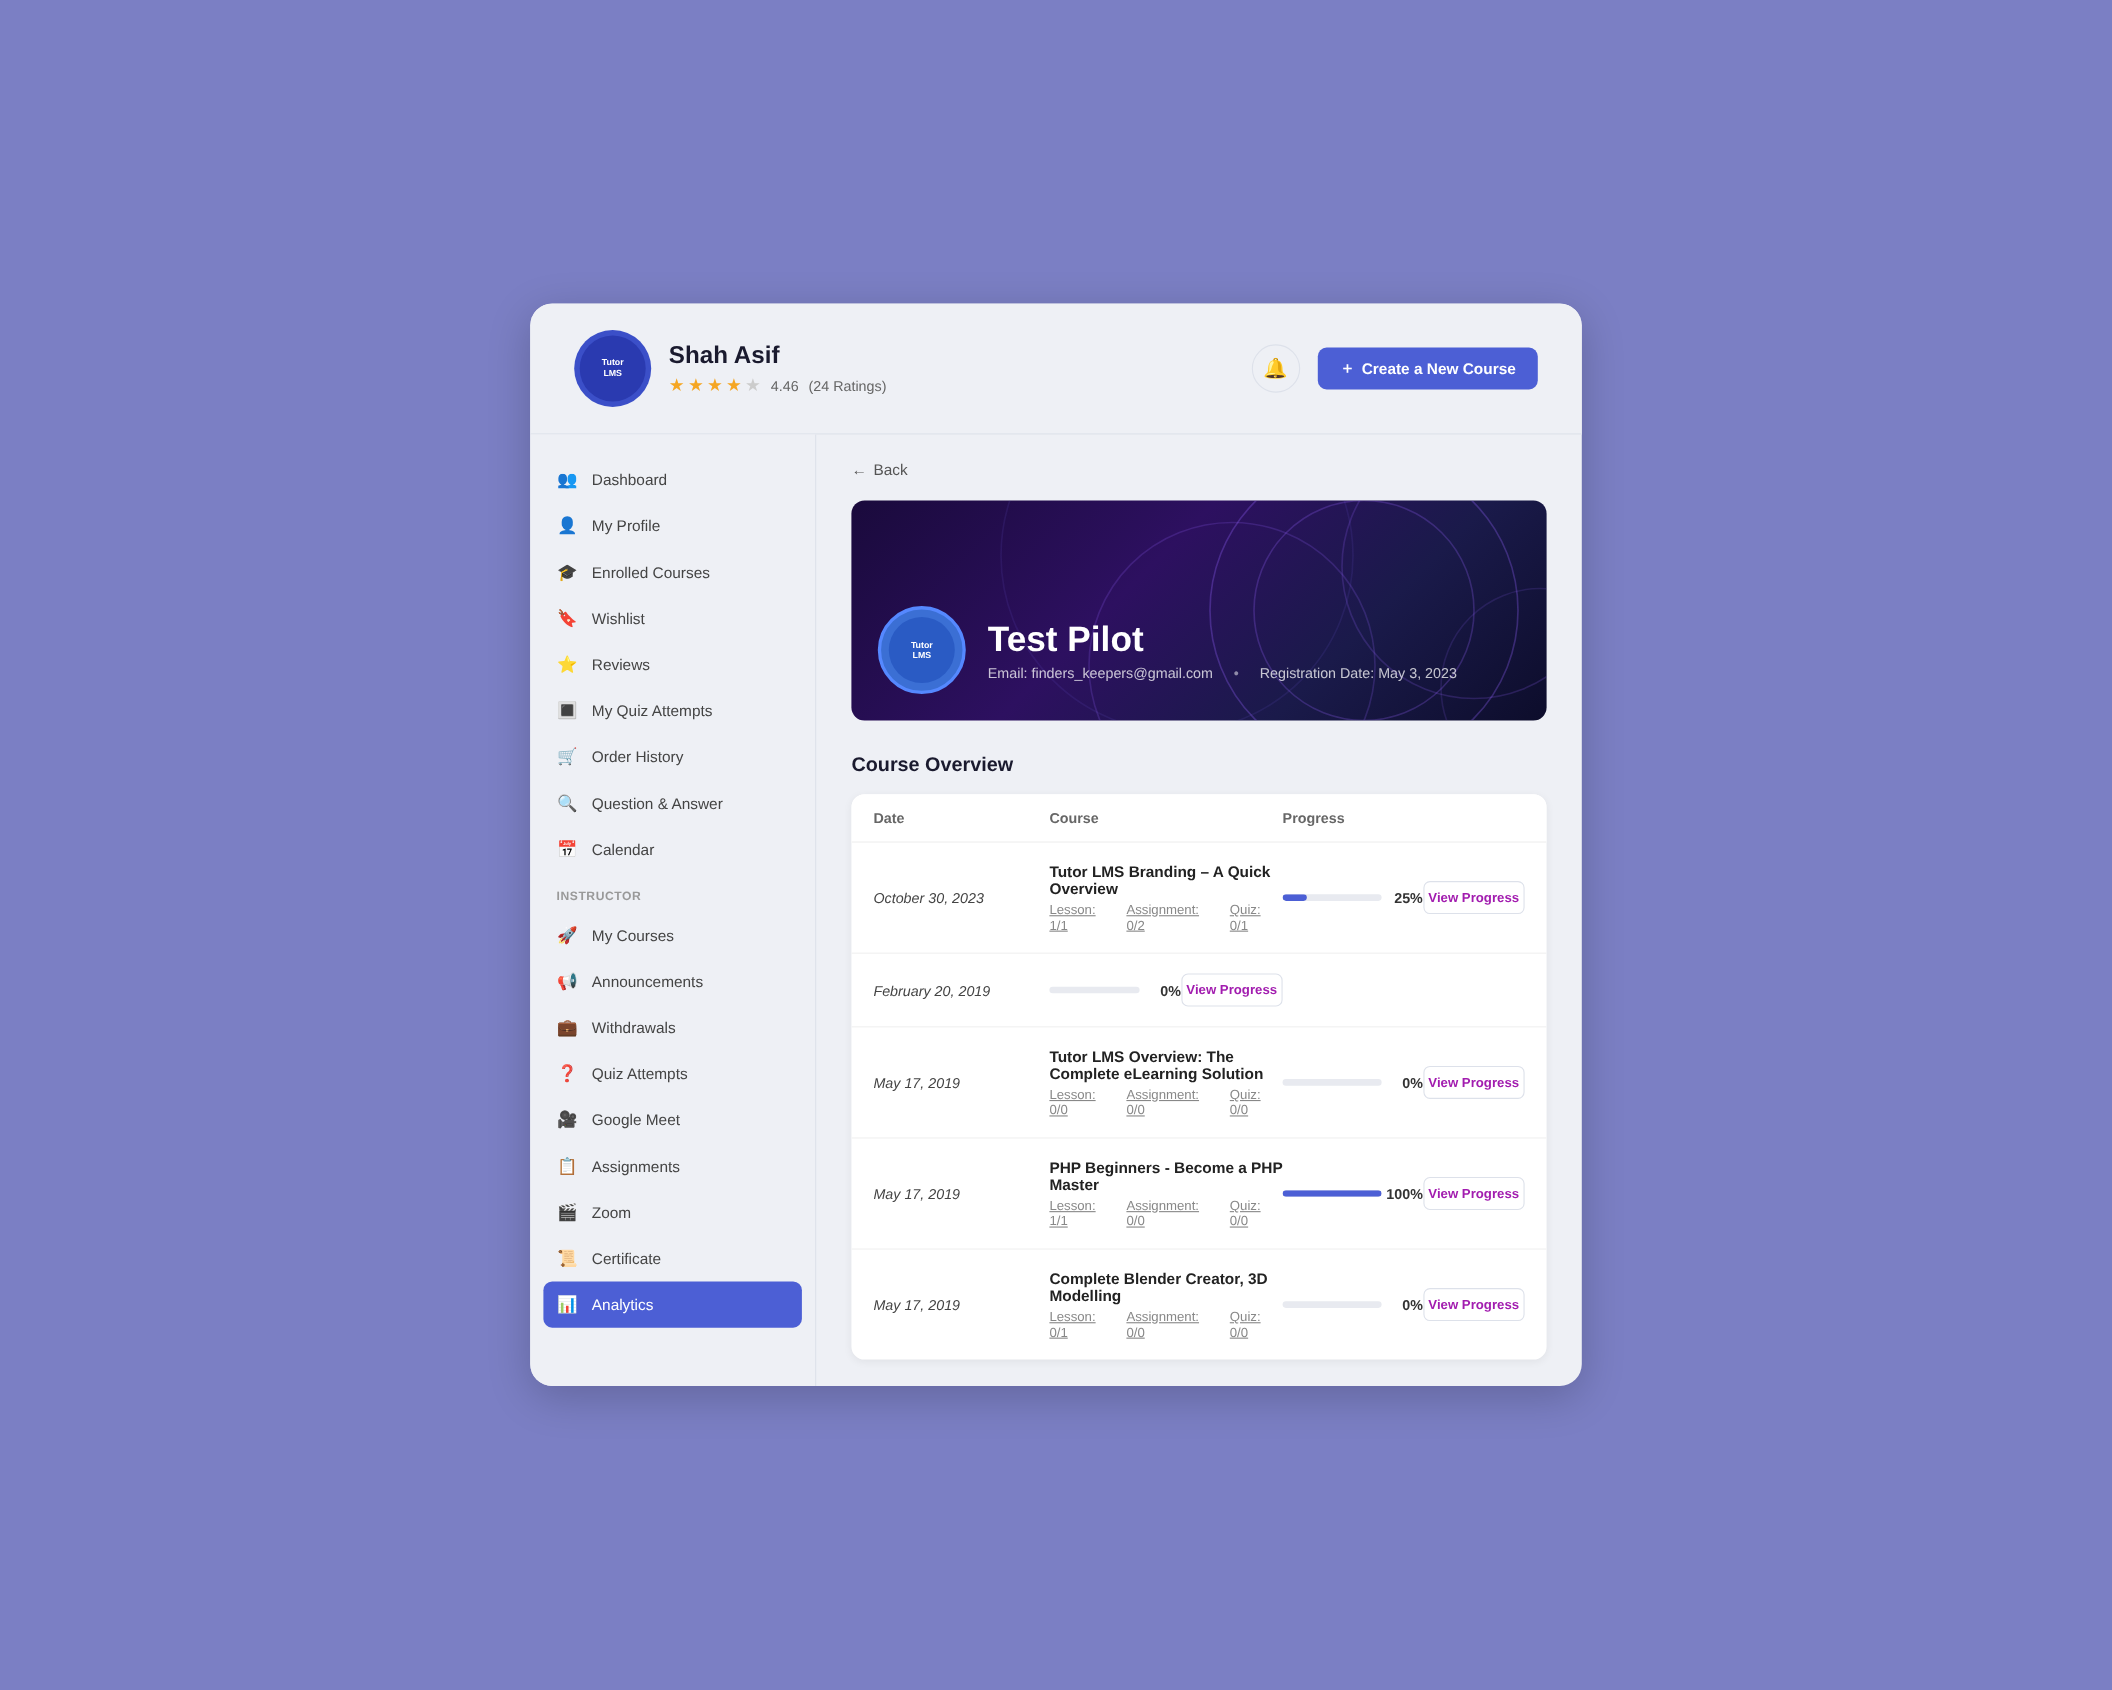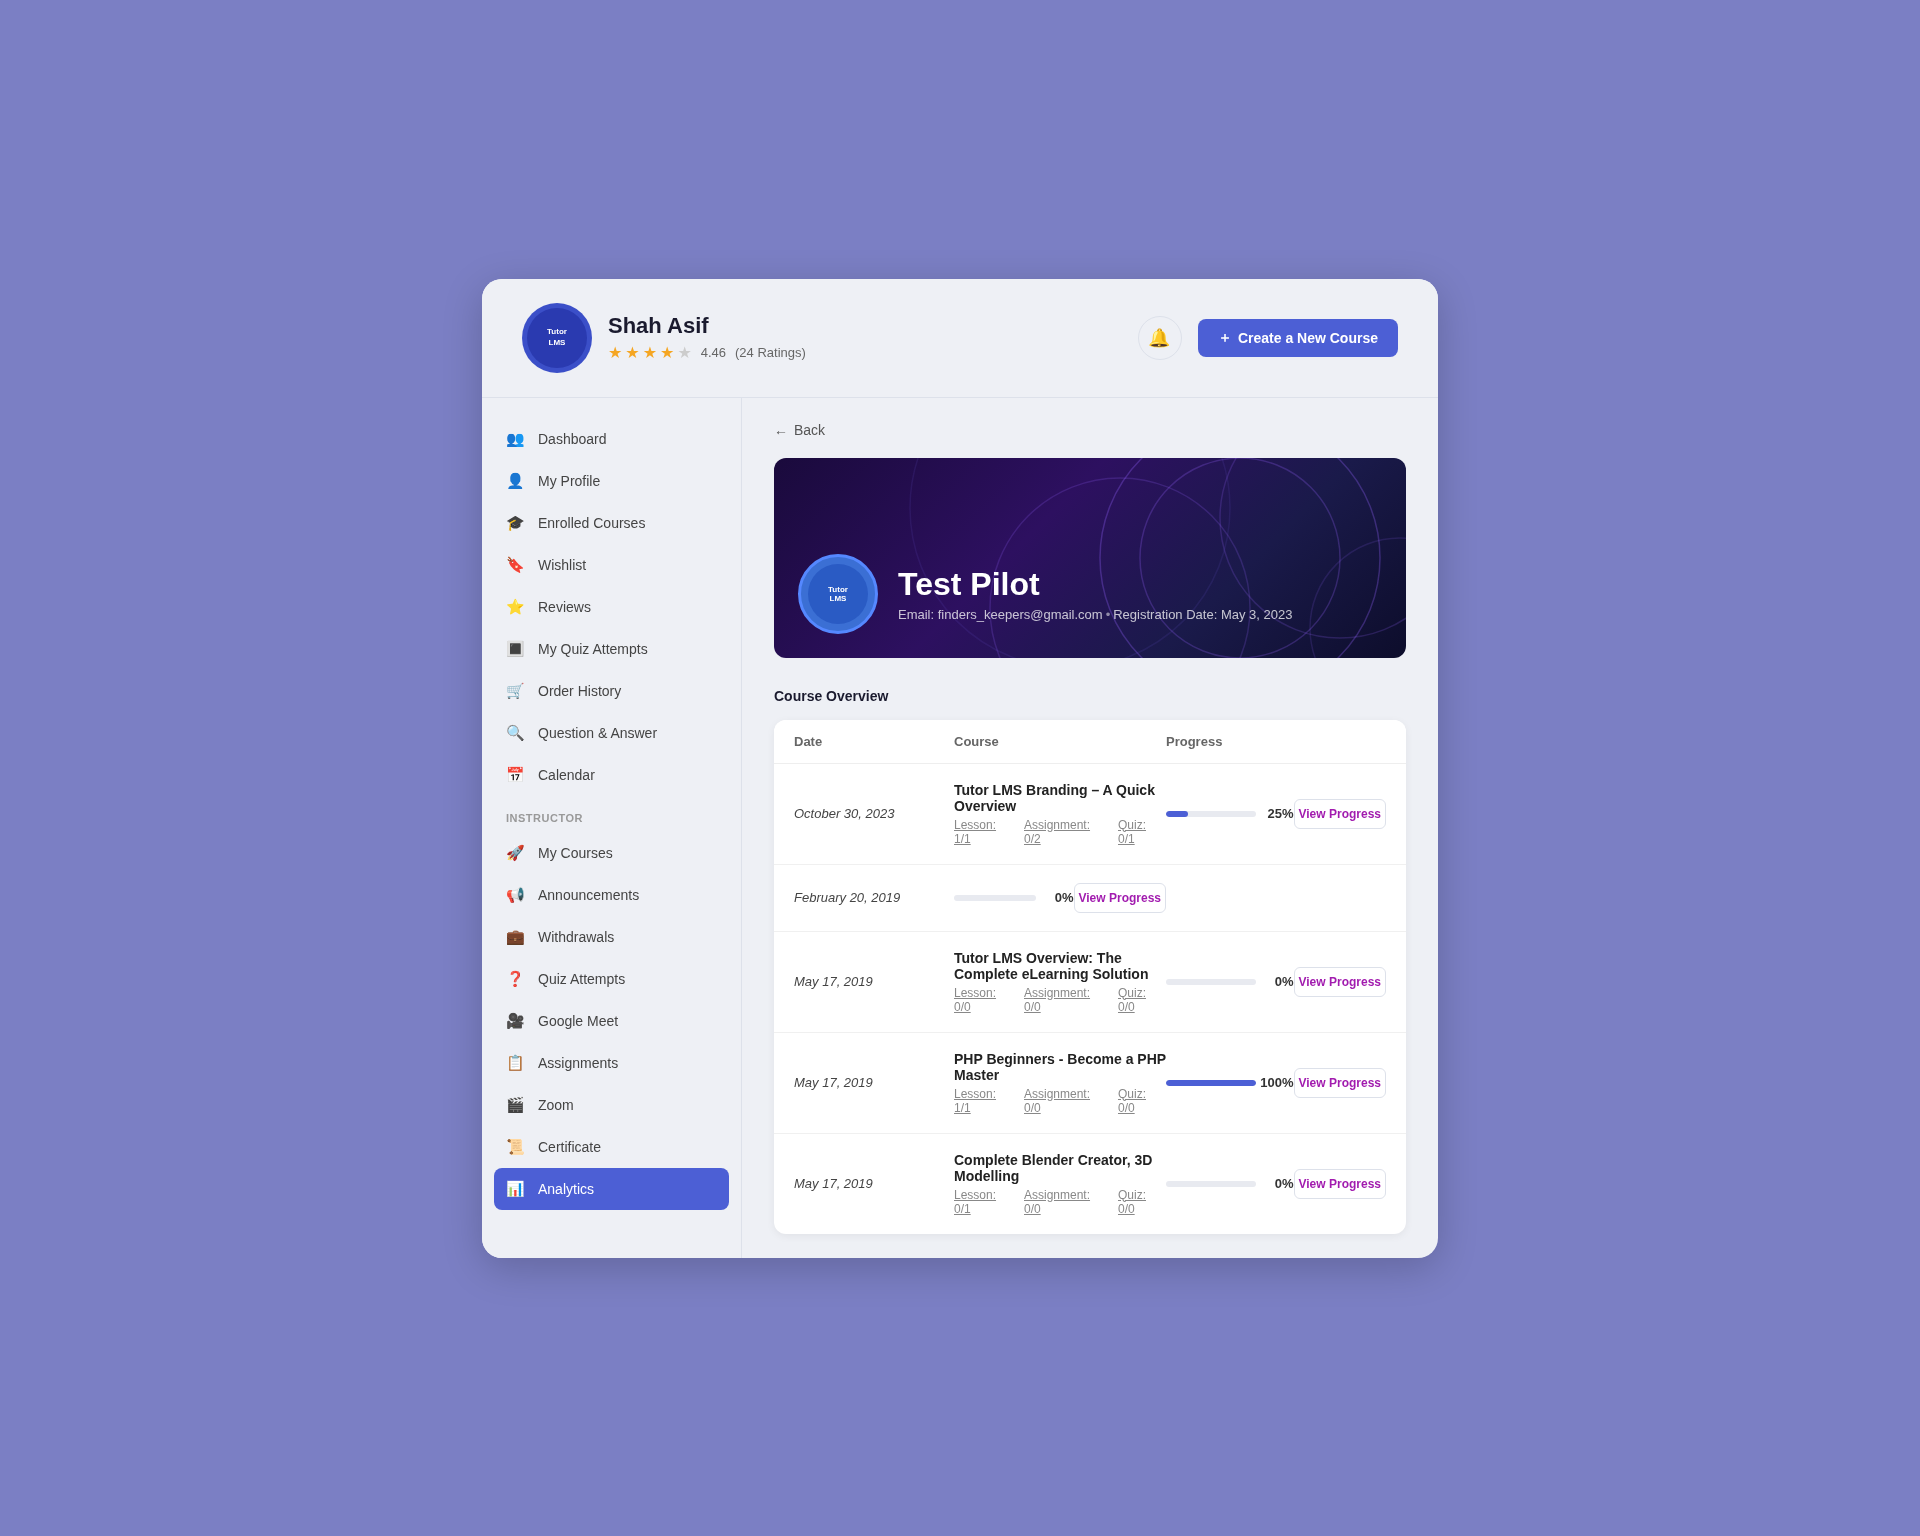--- a/index.html
+++ b/index.html
@@ -228,27 +228,27 @@
       font-size: 32px;
       font-weight: 800;
       color: white;
     }
     .banner-meta {
       color: rgba(255,255,255,0.75);
       font-size: 13px;
       margin-top: 4px;
       display: flex;
       align-items: center;
-      gap: 3px;
+      gap: 19px;
     }
     .banner-meta .dot { color: rgba(255,255,255,0.5); }
 
     
     .section-title {
-      font-size: 14px;
+      font-size: 18px;
       font-weight: 700;
       color: #1a1a2e;
       margin-bottom: 16px;
     }
     .course-table {
       background: white;
       border-radius: 12px;
       overflow: hidden;
       box-shadow: 0 2px 8px rgba(0,0,0,0.06);
     }

